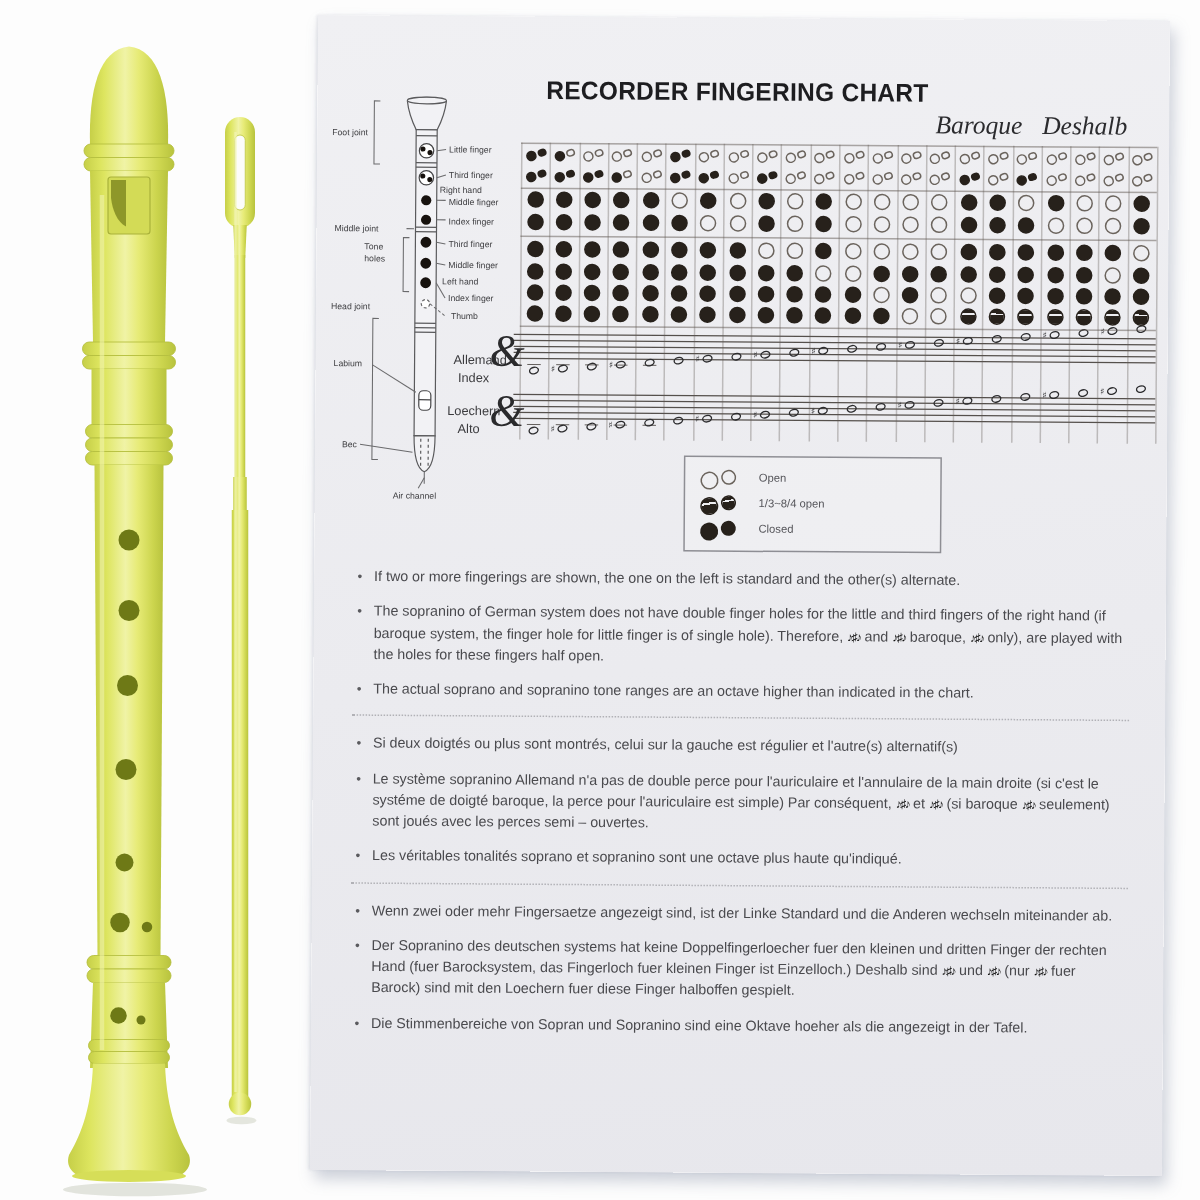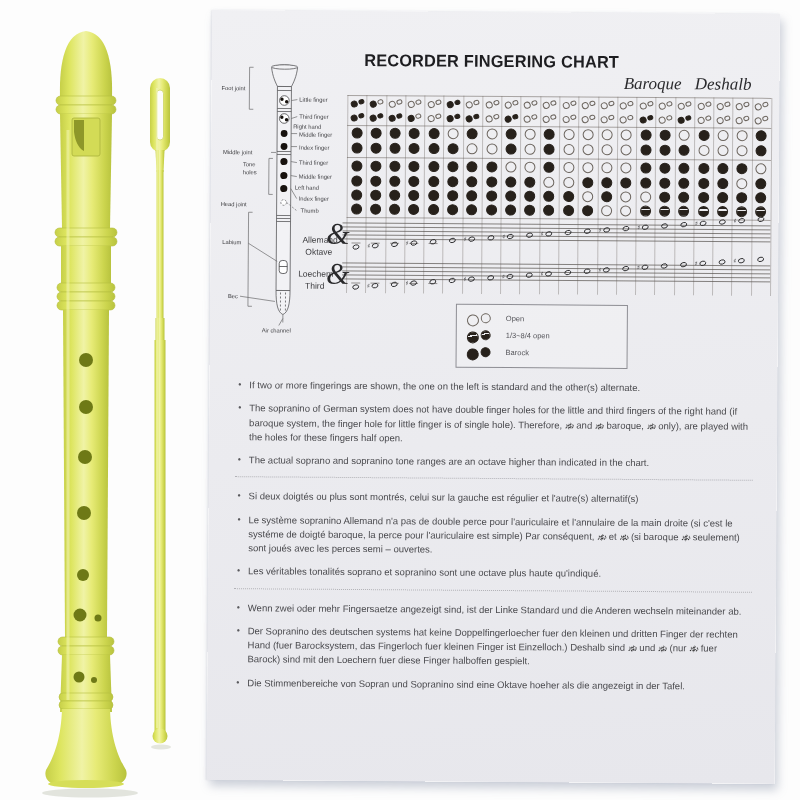--- a/index.html
+++ b/index.html
@@ -171,23 +171,23 @@
       <text class="diagram-label" x="76" y="135">Left hand</text>
       <text class="diagram-label" x="80" y="146">Index finger</text>
       <text class="diagram-label" x="82" y="158">Thumb</text>
       <text class="diagram-label" x="2" y="152">Head joint</text>
       <text class="diagram-label" x="4" y="190">Labium</text>
       <text class="diagram-label" x="10" y="244">Bec</text>
       <text class="diagram-label" x="44" y="278">Air channel</text>
     </svg>
 
     <span class="staff-label" style="left:92px;top:224px">Allemand</span>
-    <span class="staff-label" style="left:95px;top:236px">Oktave</span>
+    <span class="staff-label" style="left:95px;top:236px">Index</span>
     <span class="staff-label" style="left:88px;top:258px">Loechern</span>
-    <span class="staff-label" style="left:95px;top:270px">Third</span>
+    <span class="staff-label" style="left:95px;top:270px">Alto</span>
 
     <svg id="staves" width="568" height="90" viewBox="0 0 568 90" style="position:absolute;left:0;top:200px">
         <line x1="132" y1="12" x2="560" y2="12" stroke="#55504c" stroke-width="0.7"></line>
         <line x1="132" y1="16" x2="560" y2="16" stroke="#55504c" stroke-width="0.7"></line>
         <line x1="132" y1="20" x2="560" y2="20" stroke="#55504c" stroke-width="0.7"></line>
         <line x1="132" y1="24" x2="560" y2="24" stroke="#55504c" stroke-width="0.7"></line>
         <line x1="132" y1="28" x2="560" y2="28" stroke="#55504c" stroke-width="0.7"></line>
         <text x="116" y="33" font-size="30" font-style="italic" font-family="&quot;Liberation Serif&quot;,serif" fill="#2a2a2c">&amp;</text>
         <line x1="132" y1="52" x2="560" y2="52" stroke="#55504c" stroke-width="0.7"></line>
         <line x1="132" y1="56" x2="560" y2="56" stroke="#55504c" stroke-width="0.7"></line>
@@ -282,21 +282,21 @@
             <span class="sym h" style="width: 12px; height: 12px;"></span>
             <span class="sym h" style="width: 10px; height: 10px;"></span>
           </span>
           <span class="legend-label">1/3~8/4 open</span>
         </div>
         <div class="legend-row">
           <span class="legend-pair">
             <span class="sym c" style="width: 12px; height: 12px;"></span>
             <span class="sym c" style="width: 10px; height: 10px;"></span>
           </span>
-          <span class="legend-label">Barock</span>
+          <span class="legend-label">Closed</span>
         </div>
       </div>
 
     <div class="notes">
         <div class="notes-section">
           <div class="note-item"><span>If two or more fingerings are shown, the one on the left is standard and the other(s) alternate.</span></div>
           <div class="note-item"><span>The sopranino of German system does not have double finger holes for the little and third fingers of the right hand (if baroque system, the finger hole for little finger is of single hole). Therefore, </span><span class="ms">♪♯♪</span><span> and </span><span class="ms">♪♯♪</span><span> baroque, </span><span class="ms">♪♯♪</span><span> only), are played with the holes for these fingers half open.</span></div>
           <div class="note-item"><span>The actual soprano and sopranino tone ranges are an octave higher than indicated in the chart.</span></div>
         </div>
         <div class="notes-section">

